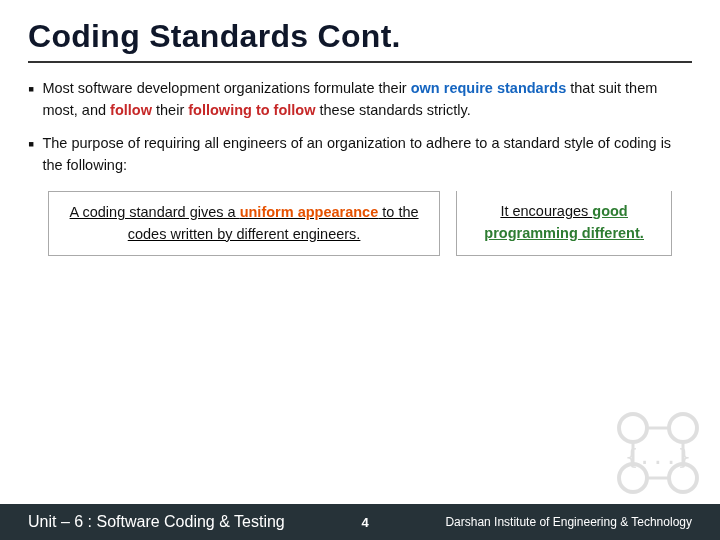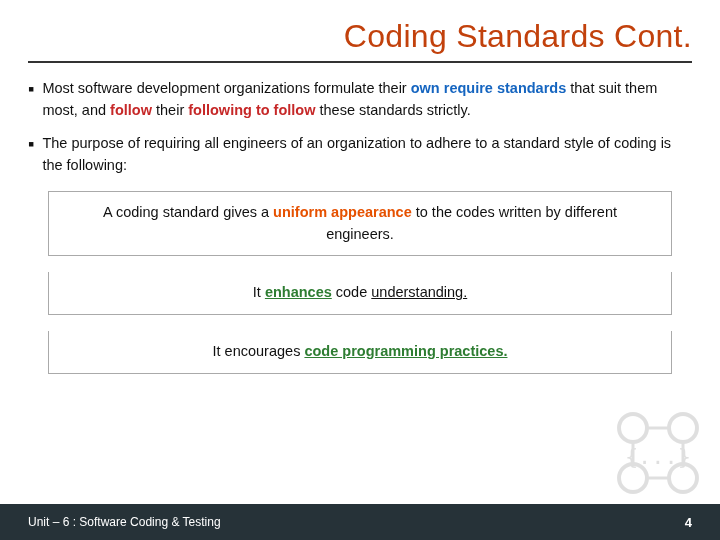--- a/index.html
+++ b/index.html
@@ -21,24 +21,23 @@
     }
 
     .title-area {
       border-bottom: 2px solid #333;
       padding-bottom: 6px;
       margin-bottom: 14px;
     }
 
     .slide-title {
       font-size: 32px;
-      font-weight: normal;
-      color: #c2410c;
+      font-weight: bold;
+      color: #0f172a;
       letter-spacing: 0.3px;
-      text-align: right;
     }
 
     .bullet-section {
       margin-bottom: 14px;
     }
 
     .bullet-item {
       display: flex;
       align-items: flex-start;
       margin-bottom: 10px;
@@ -75,23 +74,24 @@
     }
 
     .underline-green {
       color: #2e7d32;
       font-weight: bold;
       text-decoration: underline;
     }
 
     .boxes-section {
       display: flex;
-      flex-direction: column;
+      flex-direction: row;
       gap: 16px;
       margin: 14px 20px 10px 20px;
+      text-decoration: underline;
     }
 
     .info-box {
       border: 1.5px solid #aaa;
       padding: 10px 20px;
       text-align: center;
       font-size: 14.5px;
       color: #111;
       line-height: 1.5;
       background: #fff;
@@ -109,21 +109,21 @@
       height: 36px;
       background: #263238;
       display: flex;
       align-items: center;
       justify-content: space-between;
       padding: 0 28px;
     }
 
     .footer-left {
       color: #fff;
-      font-size: 12px;
+      font-size: 16px;
     }
 
     .footer-center {
       color: #fff;
       font-size: 13px;
       font-weight: bold;
     }
 
     .footer-right {
       color: #fff;
@@ -163,36 +163,34 @@
         The purpose of requiring all engineers of an organization to adhere to a standard style of coding is the following:
       </span>
     </div>
   </div>
 
   <div class="boxes-section">
     <div class="info-box">
       A coding standard gives a <span class="highlight-orange">uniform appearance</span> to the codes written by different engineers.
     </div>
     <div class="info-box">
-      It <span style="color:#2e7d32; font-weight:bold; text-decoration:underline;">enhances</span> code <span style="text-decoration:underline;">understanding.</span>
-    </div>
-    <div class="info-box">
-      It encourages <span class="underline-green">code programming practices.</span>
+      It encourages <span class="underline-green">good programming different.</span>
     </div>
   </div>
 
   <svg class="watermark" viewBox="0 0 100 90" xmlns="http://www.w3.org/2000/svg">
     <circle cx="25" cy="20" r="14" fill="none" stroke="#555" stroke-width="4"></circle>
     <circle cx="75" cy="20" r="14" fill="none" stroke="#555" stroke-width="4"></circle>
     <circle cx="25" cy="70" r="14" fill="none" stroke="#555" stroke-width="4"></circle>
     <circle cx="75" cy="70" r="14" fill="none" stroke="#555" stroke-width="4"></circle>
     <text x="50" y="50" text-anchor="middle" dominant-baseline="middle" font-size="22" fill="#555" font-family="monospace">{...}</text>
     <path d="M39 20 L61 20" stroke="#555" stroke-width="3"></path>
     <path d="M25 34 L25 56" stroke="#555" stroke-width="3"></path>
     <path d="M75 34 L75 56" stroke="#555" stroke-width="3"></path>
     <path d="M39 70 L61 70" stroke="#555" stroke-width="3"></path>
   </svg>
 
   <div class="footer">
     <span class="footer-left">Unit – 6 : Software Coding &amp; Testing</span>
     <span class="footer-center">4</span>
+    <span class="footer-right">Darshan Institute of Engineering &amp; Technology</span>
   </div>
 </div>
 
 </body></html>

